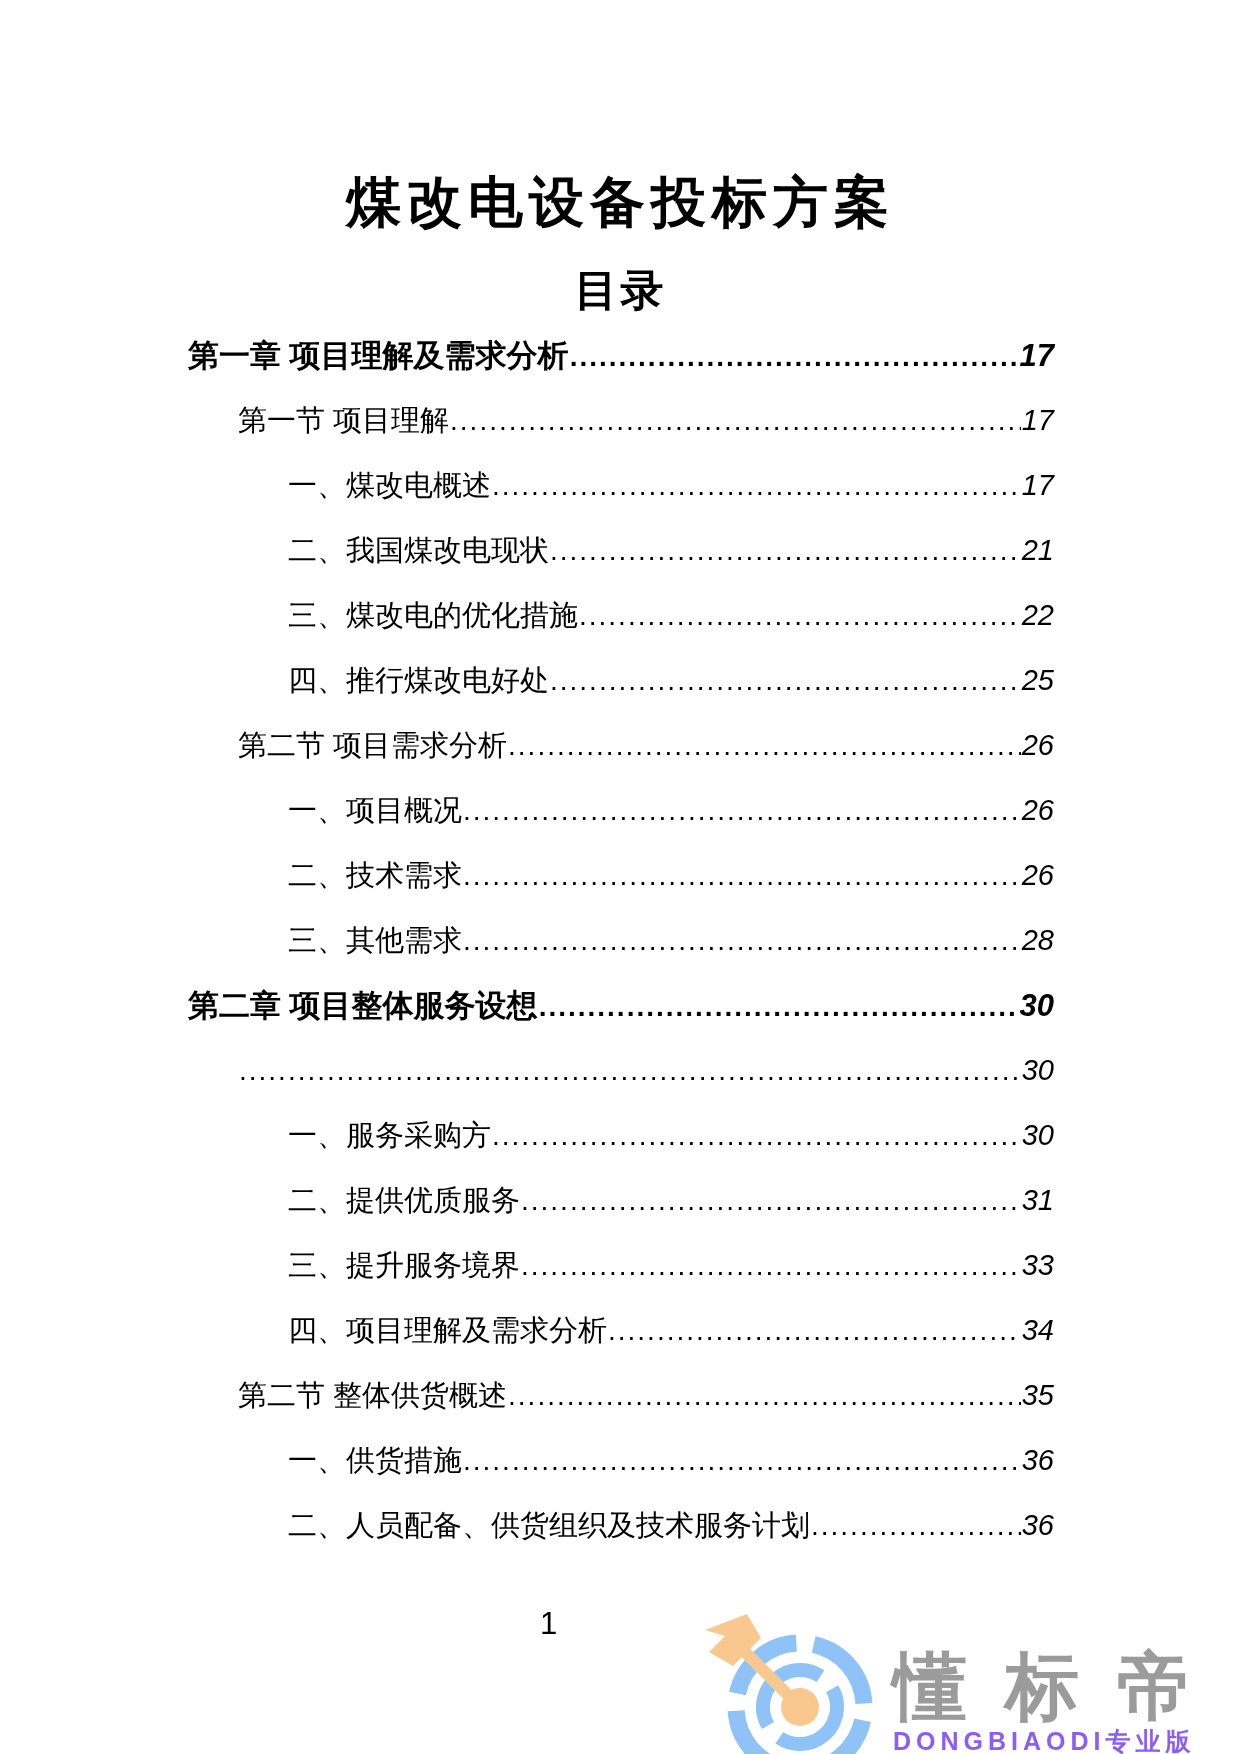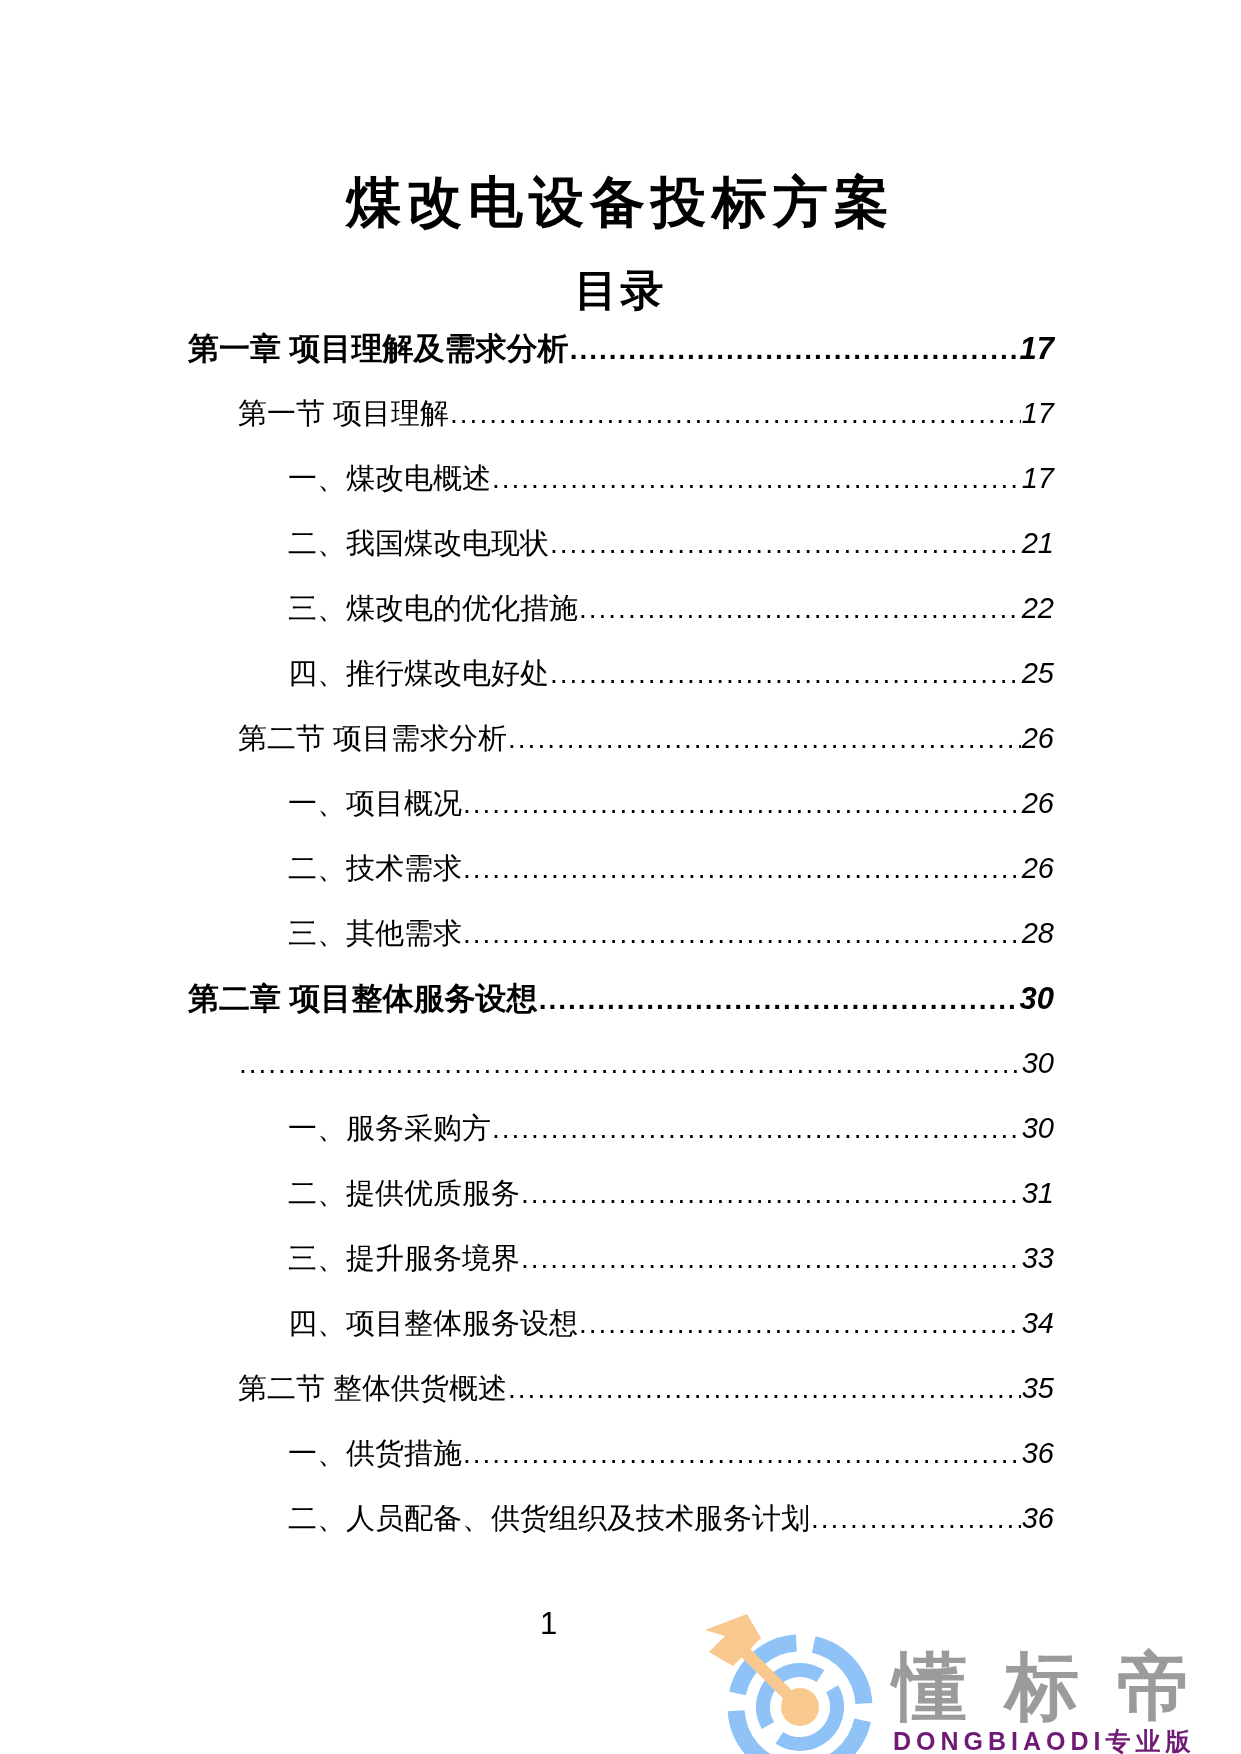--- a/index.html
+++ b/index.html
@@ -16,21 +16,21 @@
     text-align:center;
     font-size:55px;font-weight:bold;letter-spacing:6px;
     white-space:nowrap;
   }
   .toc-heading{
     position:absolute;top:262px;left:0;width:1241px;
     text-align:center;
     font-size:43px;font-weight:bold;letter-spacing:3px;
   }
   .toc{
-    position:absolute;left:188px;top:316px;width:866px;
+    position:absolute;left:188px;top:323px;width:866px;
   }
   .toc-row{
     display:flex;align-items:baseline;
     height:65px;line-height:65px;
     white-space:nowrap;
     font-size:29px;
   }
   .toc-row.lvl1{font-weight:bold;font-size:31px;padding-left:0;}
   .toc-row.lvl2{padding-left:50px;}
   .toc-row.lvl3{padding-left:100px;}
@@ -53,21 +53,21 @@
   .wm-text{
     position:absolute;left:893px;top:1648px;width:348px;
   }
   .wm-cn{
     font-size:74px;line-height:78px;font-weight:bold;
     color:#9B9B9B;letter-spacing:38px;white-space:nowrap;
   }
   .wm-en{
     margin-top:2px;
     font-size:25px;line-height:26px;font-weight:bold;
-    color:#701a75;letter-spacing:5px;white-space:nowrap;
+    color:#8b5cf6;letter-spacing:5px;white-space:nowrap;
   }
 </style>
 </head>
 <body>
 
 <div class="doc-title">煤改电设备投标方案</div>
 
 <div class="toc-heading">目录</div>
 
 <div class="toc">
@@ -139,21 +139,21 @@
       <span class="toc-label">二、提供优质服务</span>
       <span class="toc-dots">....................................................................................................................................................................................................................................................................</span>
       <span class="toc-page">31</span>
     </div>
     <div class="toc-row lvl3">
       <span class="toc-label">三、提升服务境界</span>
       <span class="toc-dots">....................................................................................................................................................................................................................................................................</span>
       <span class="toc-page">33</span>
     </div>
     <div class="toc-row lvl3">
-      <span class="toc-label">四、项目整体服务设想</span>
+      <span class="toc-label">四、项目理解及需求分析</span>
       <span class="toc-dots">....................................................................................................................................................................................................................................................................</span>
       <span class="toc-page">34</span>
     </div>
     <div class="toc-row lvl2">
       <span class="toc-label">第二节 整体供货概述</span>
       <span class="toc-dots">....................................................................................................................................................................................................................................................................</span>
       <span class="toc-page">35</span>
     </div>
     <div class="toc-row lvl3">
       <span class="toc-label">一、供货措施</span>

